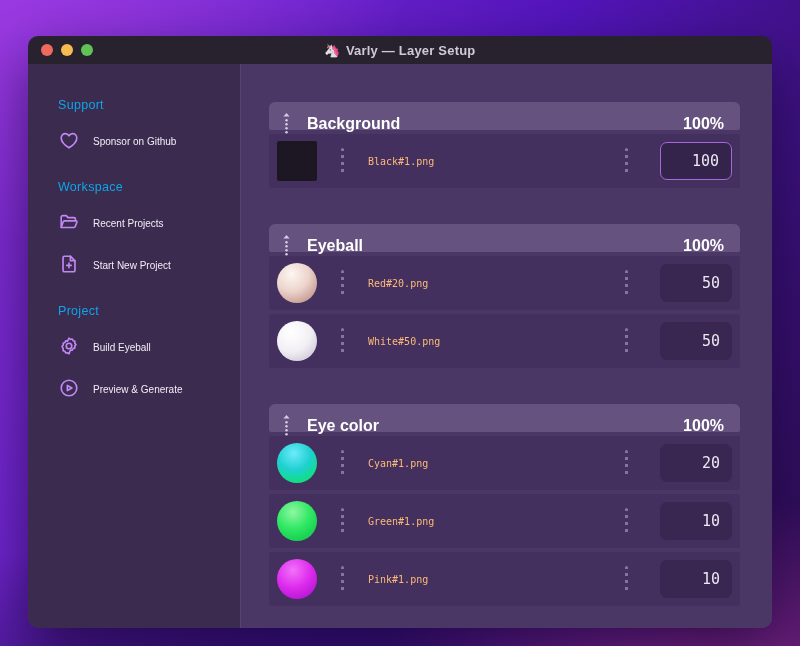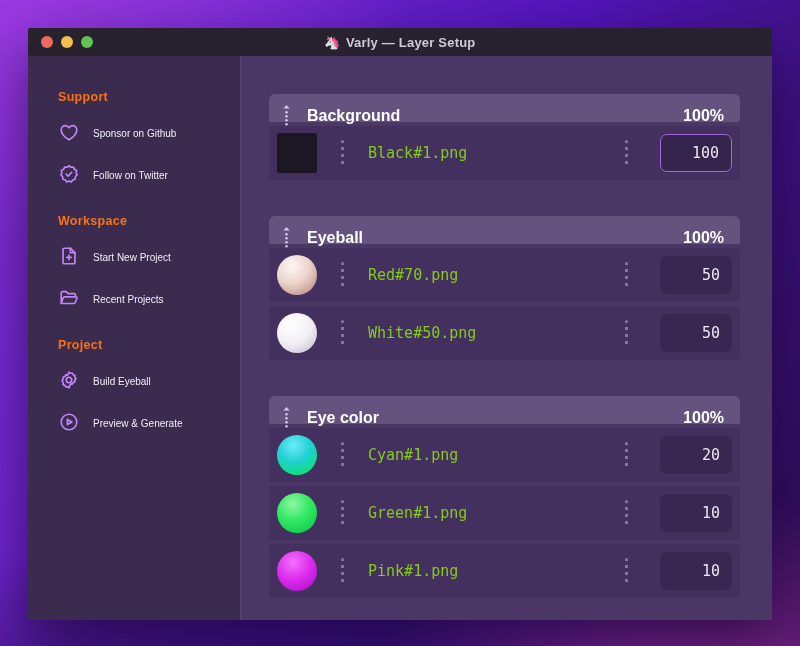--- a/index.html
+++ b/index.html
@@ -8,22 +8,22 @@
     font-family:"Liberation Sans", sans-serif;
     position:relative; overflow:hidden;
     background:
       radial-gradient(620px 420px at 88% 112%, rgba(216,62,196,.60), transparent 55%),
       radial-gradient(760px 520px at -6% -12%, rgba(164,64,232,.85), transparent 62%),
       radial-gradient(900px 520px at 28% 128%, rgba(18,7,36,.92), transparent 58%),
       linear-gradient(115deg, #8a30d8 0%, #6e24ce 25%, #5315bc 52%, #3d1180 78%, #2c0d50 100%);
   }
 
   .window {
-    position:absolute; left:28px; top:28px; width:744px; height:592px;
-    border-radius:2px; overflow:hidden;
+    position:absolute; left:28px; top:36px; width:744px; height:592px;
+    border-radius:10px; overflow:hidden;
     box-shadow:0 24px 60px rgba(10,0,25,.55);
     display:flex; flex-direction:column;
   }
   .titlebar {
     height:28px; flex:0 0 28px; background:#27222e;
     display:flex; align-items:center; justify-content:center; position:relative;
   }
   .traffic { position:absolute; left:13px; top:8px; display:flex; gap:8px; }
   .traffic span { width:12px; height:12px; border-radius:50%; display:block; }
   .tl-red { background:#ee6a5f; }
@@ -33,21 +33,21 @@
   .title .appicon { font-size:13px; margin-right:5px; }
 
   .winbody { flex:1; display:flex; min-height:0; }
 
   
   .sidebar {
     width:212px; flex:0 0 212px; background:#3a2b4f;
     padding:34px 14px 0 30px;
   }
   .side-section-label {
-    font-size:12.5px; font-weight:700; color:#f97316; letter-spacing:.3px;
+    font-size:12.5px; font-weight:400; color:#0ea5e9; letter-spacing:.3px;
     margin-bottom:4px;
   }
   .side-item {
     display:flex; align-items:center; gap:13px;
     height:26px; margin-top:16px; color:#f2eef6; font-size:10px;
     cursor:default; white-space:nowrap;
   }
   .side-item.active {
     background:#4e3d66; border-radius:8px;
     height:36px; padding:0 12px; margin-left:-12px; margin-right:2px;
@@ -81,21 +81,21 @@
 
   .vsep {
     width:3px; height:26px; flex:0 0 3px;
     background:repeating-linear-gradient(to bottom, #9d88b8 0 3px, transparent 3px 7px);
     opacity:.75; border-radius:2px;
   }
   .sep-a { margin-left:24px; }
   .sep-b { margin-left:auto; }
   .layer-file {
     margin-left:24px; font-family:"DejaVu Sans Mono","Liberation Mono",monospace;
-    font-size:15px; color:#84cc16;
+    font-size:10px; color:#fdba74;
   }
   .value-box {
     width:72px; height:38px; flex:0 0 72px; margin-left:32px;
     border:none; border-radius:7px; background:rgba(18,8,34,.22);
     font-family:"DejaVu Sans Mono","Liberation Mono",monospace;
     font-size:15px; color:#ece7f2; text-align:right; padding-right:12px;
     outline:none;
   }
   .value-box.focused {
     border:1.5px solid #a467de; background:rgba(18,8,34,.32);
@@ -118,44 +118,37 @@
   <div class="winbody">
     <nav class="sidebar" id="sidebar">
         <div class="side-section">
     <div class="side-section-label">Support</div>
   <div class="side-item">
     <span class="side-icon"><svg width="22" height="22" viewBox="0 0 24 24" fill="none" stroke="#c287f5" stroke-width="1.8" stroke-linecap="round" stroke-linejoin="round">
                 <path d="M12 20.5C12 20.5 3.5 15.3 3.5 9.8 3.5 6.9 5.7 5 8.1 5c1.7 0 3.1 1 3.9 2.4C12.8 6 14.2 5 15.9 5c2.4 0 4.6 1.9 4.6 4.8 0 5.5-8.5 10.7-8.5 10.7z"></path>
               </svg></span>
     <span class="side-label">Sponsor on Github</span>
   </div>
-          <div class="side-item">
-    <span class="side-icon"><svg width="22" height="22" viewBox="0 0 24 24" fill="none" stroke="#c287f5" stroke-width="1.8" stroke-linecap="round" stroke-linejoin="round">
-                <path d="M12 3l2.2 1.6 2.7-.2 1 2.5 2.4 1.3-.5 2.7 1 2.1-1.9 2-.2 2.7-2.6.8-1.6 2.2-2.5-1-2.5 1-1.6-2.2-2.6-.8-.2-2.7-1.9-2 1-2.1-.5-2.7L6.1 6.9l1-2.5 2.7.2z"></path>
-                <path d="M9 12.2l2.1 2.1 3.9-4.2"></path>
-              </svg></span>
-    <span class="side-label">Follow on Twitter</span>
-  </div>
         </div>
         <div class="side-section">
     <div class="side-section-label">Workspace</div>
   <div class="side-item">
     <span class="side-icon"><svg width="22" height="22" viewBox="0 0 24 24" fill="none" stroke="#c287f5" stroke-width="1.8" stroke-linecap="round" stroke-linejoin="round">
+                <path d="M3.5 18V6.5a1.5 1.5 0 011.5-1.5h4l2 2.2h6.5a1.5 1.5 0 011.5 1.5V10"></path>
+                <path d="M3.5 18l2.2-6.2A1.5 1.5 0 017.1 10.7h12.6a1 1 0 01.95 1.3L18.8 17a1.5 1.5 0 01-1.4 1z"></path>
+              </svg></span>
+    <span class="side-label">Recent Projects</span>
+  </div>
+          <div class="side-item">
+    <span class="side-icon"><svg width="22" height="22" viewBox="0 0 24 24" fill="none" stroke="#c287f5" stroke-width="1.8" stroke-linecap="round" stroke-linejoin="round">
                 <path d="M13.5 3.5H7A1.5 1.5 0 005.5 5v14A1.5 1.5 0 007 20.5h10a1.5 1.5 0 001.5-1.5V8.5z"></path>
                 <path d="M13.5 3.5V8.5h5"></path>
                 <path d="M12 11v5M9.5 13.5h5"></path>
               </svg></span>
     <span class="side-label">Start New Project</span>
-  </div>
-          <div class="side-item">
-    <span class="side-icon"><svg width="22" height="22" viewBox="0 0 24 24" fill="none" stroke="#c287f5" stroke-width="1.8" stroke-linecap="round" stroke-linejoin="round">
-                <path d="M3.5 18V6.5a1.5 1.5 0 011.5-1.5h4l2 2.2h6.5a1.5 1.5 0 011.5 1.5V10"></path>
-                <path d="M3.5 18l2.2-6.2A1.5 1.5 0 017.1 10.7h12.6a1 1 0 01.95 1.3L18.8 17a1.5 1.5 0 01-1.4 1z"></path>
-              </svg></span>
-    <span class="side-label">Recent Projects</span>
   </div>
         </div>
         <div class="side-section">
     <div class="side-section-label">Project</div>
           <div class="side-item">
     <span class="side-icon"><svg width="22" height="22" viewBox="0 0 24 24" fill="none" stroke="#c287f5" stroke-width="1.8" stroke-linecap="round" stroke-linejoin="round">
                 <path d="M12 3.5l1.6 1.2 2-.3.9 1.8 1.9.7-.1 2 1.3 1.6-1.3 1.6.1 2-1.9.7-.9 1.8-2-.3L12 20.5l-1.6-1.2-2 .3-.9-1.8-1.9-.7.1-2L4.4 12.5 5.7 10.9l-.1-2 1.9-.7.9-1.8 2 .3z"></path>
                 <circle cx="12" cy="12" r="3"></circle>
               </svg></span>
     <span class="side-label">Build Eyeball</span>
@@ -202,21 +195,21 @@
                 <circle cx="5.5" cy="16.2" r="1.25"></circle>
                 <circle cx="5.5" cy="20.2" r="1.25"></circle>
               </svg>
             </span>
       <span class="group-name">Eyeball</span>
       <span class="group-weight">100%</span>
     </div>
   <div class="layer-row">
     <div class="thumb thumb-red-sphere"></div>
     <div class="vsep sep-a"></div>
-    <div class="layer-file">Red#70.png</div>
+    <div class="layer-file">Red#20.png</div>
     <div class="vsep sep-b"></div>
     <input class="value-box" type="text" value="50" style="">
   </div>
           <div class="layer-row">
     <div class="thumb thumb-white-sphere"></div>
     <div class="vsep sep-a"></div>
     <div class="layer-file">White#50.png</div>
     <div class="vsep sep-b"></div>
     <input class="value-box" type="text" value="50" style="">
   </div>

